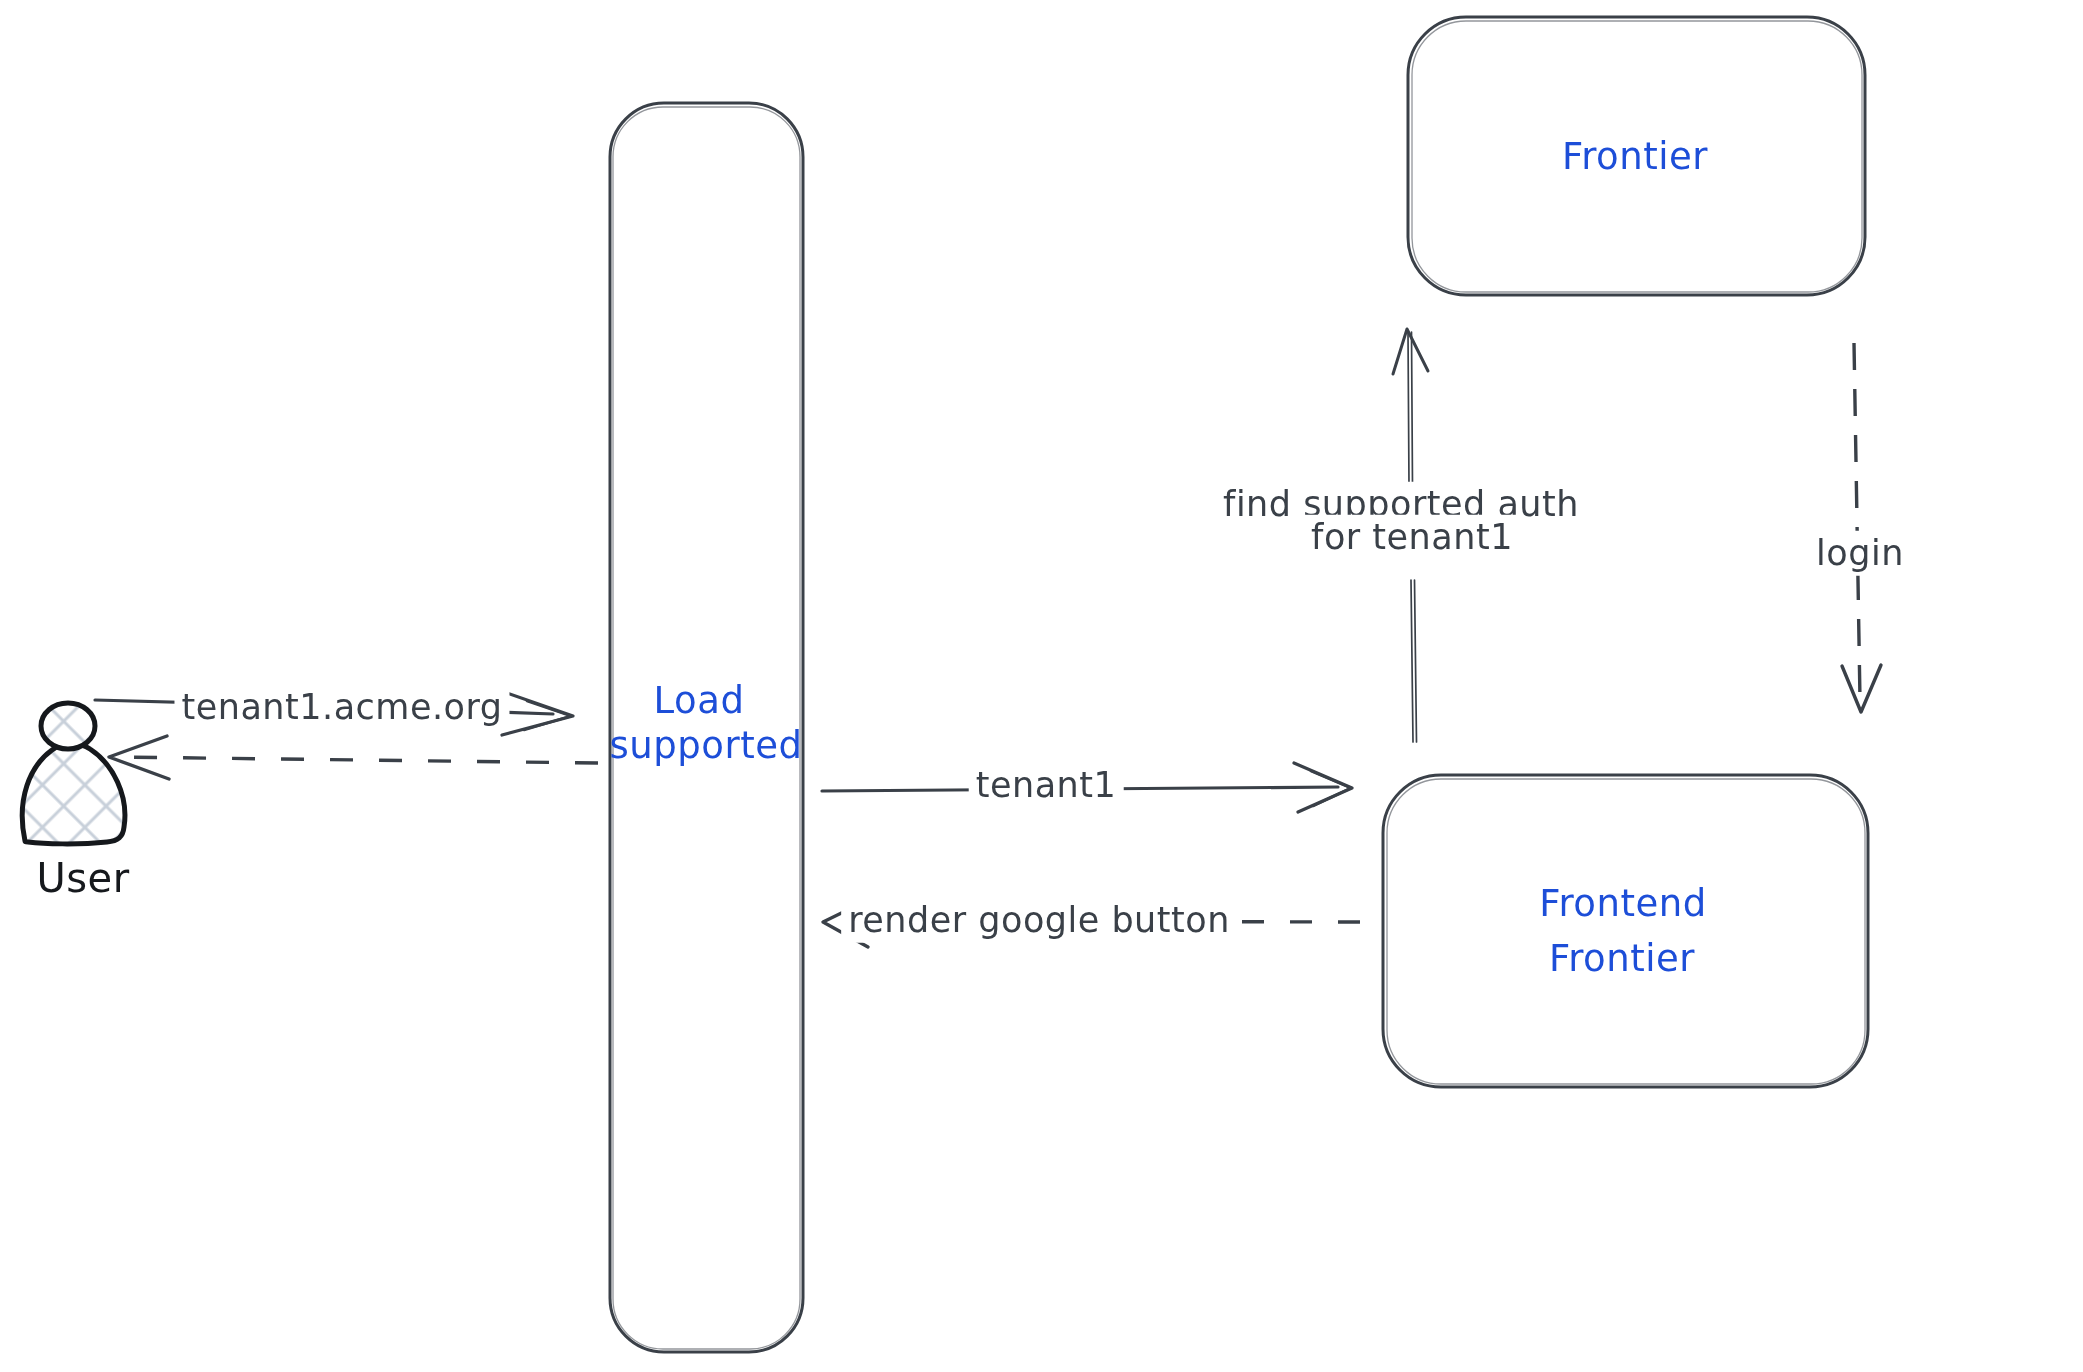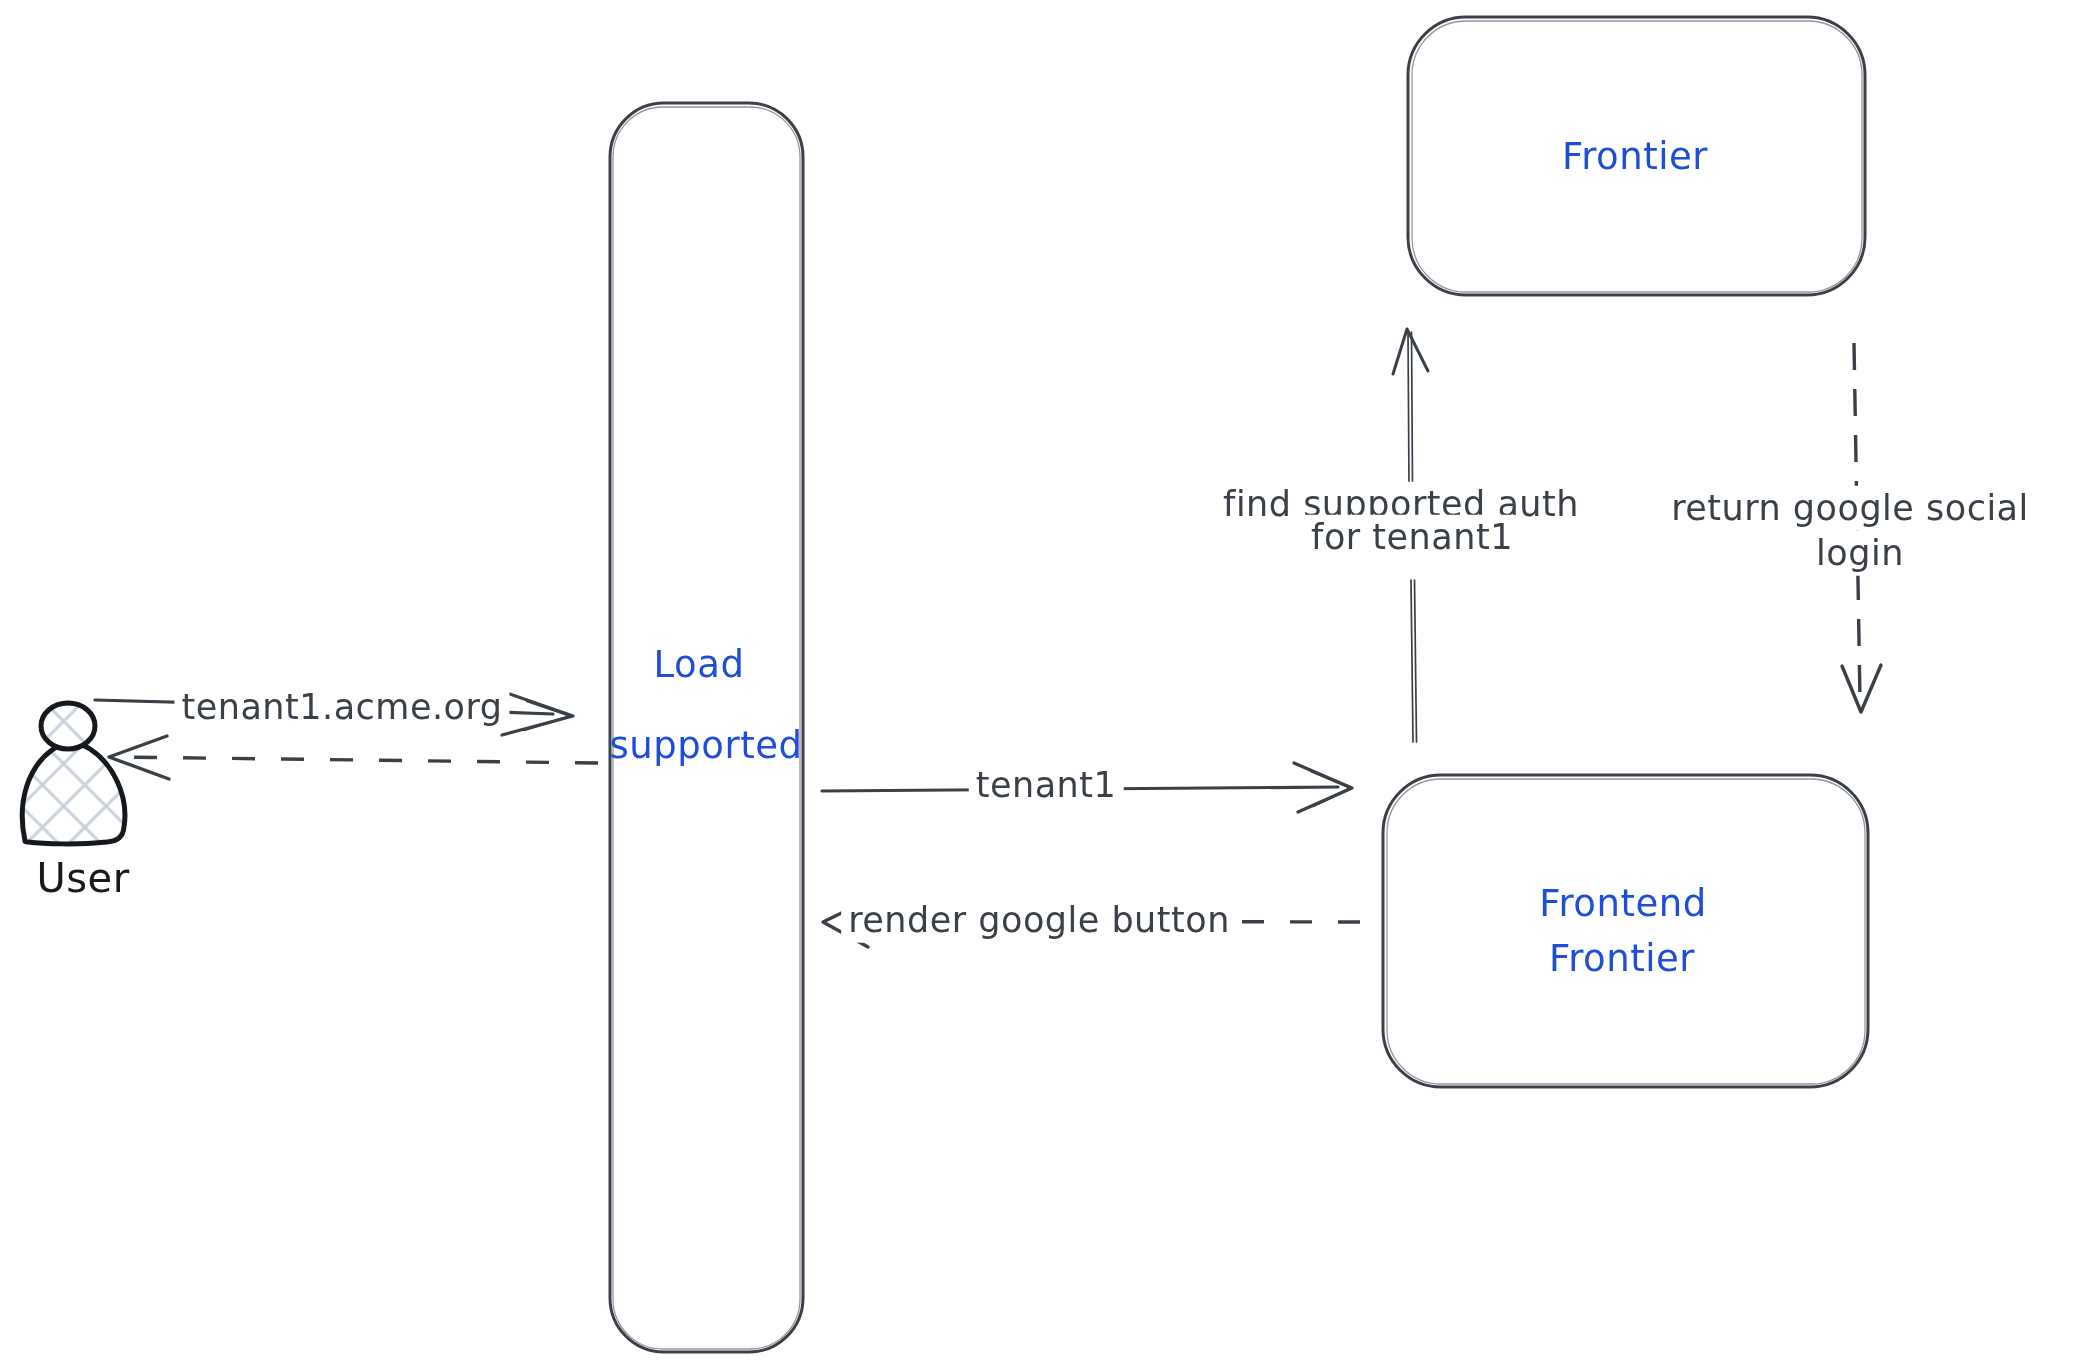--- a/index.html
+++ b/index.html
@@ -90,33 +90,32 @@
     </g>
 
     <g fill="none" stroke="#3a4048" stroke-width="3.4" stroke-linecap="butt" stroke-linejoin="round">
       <path d="M1854 343 L1860 700" stroke-dasharray="27 19"></path>
       <path d="M1842 666 L1861 712 L1881 665" stroke-linecap="round"></path>
     </g>
   </svg>
 
   <div class="lbl user-name" style="left:71px; top:878px;margin-left:12px;">User</div>
 
-  <div class="lbl node" style="left:699px; top:665px;">Load</div>
+  <div class="lbl node" style="left:699px; top:701px;">Load</div>
   <div class="lbl node" style="left:706px; top:746px;">supported</div>
 
   <div class="lbl node" style="left:1635px; top:157px;">Frontier</div>
 
   <div class="lbl node" style="left:1623px; top:904px;">Frontend</div>
   <div class="lbl node" style="left:1622px; top:959px;">Frontier</div>
 
   <div class="lbl bg" style="left:342px; top:707px;">tenant1.acme.org</div>
 
   <div class="lbl bg" style="left:1046px; top:785px;">tenant1</div>
 
   <div class="lbl bg" style="left:1039px; top:920px;">render google button</div>
 
   <div class="lbl bg" style="left:1401px; top:504px;">find supported auth</div>
   <div class="lbl bg" style="left:1403px; top:537px;margin-left:9px;">for tenant1</div>
 
-  <div class="lbl bg" style="left:1850px; top:508px;">return google social</div>
   <div class="lbl bg" style="left:1860px; top:553px;">login</div>
 
 </div>
 
 </body></html>

